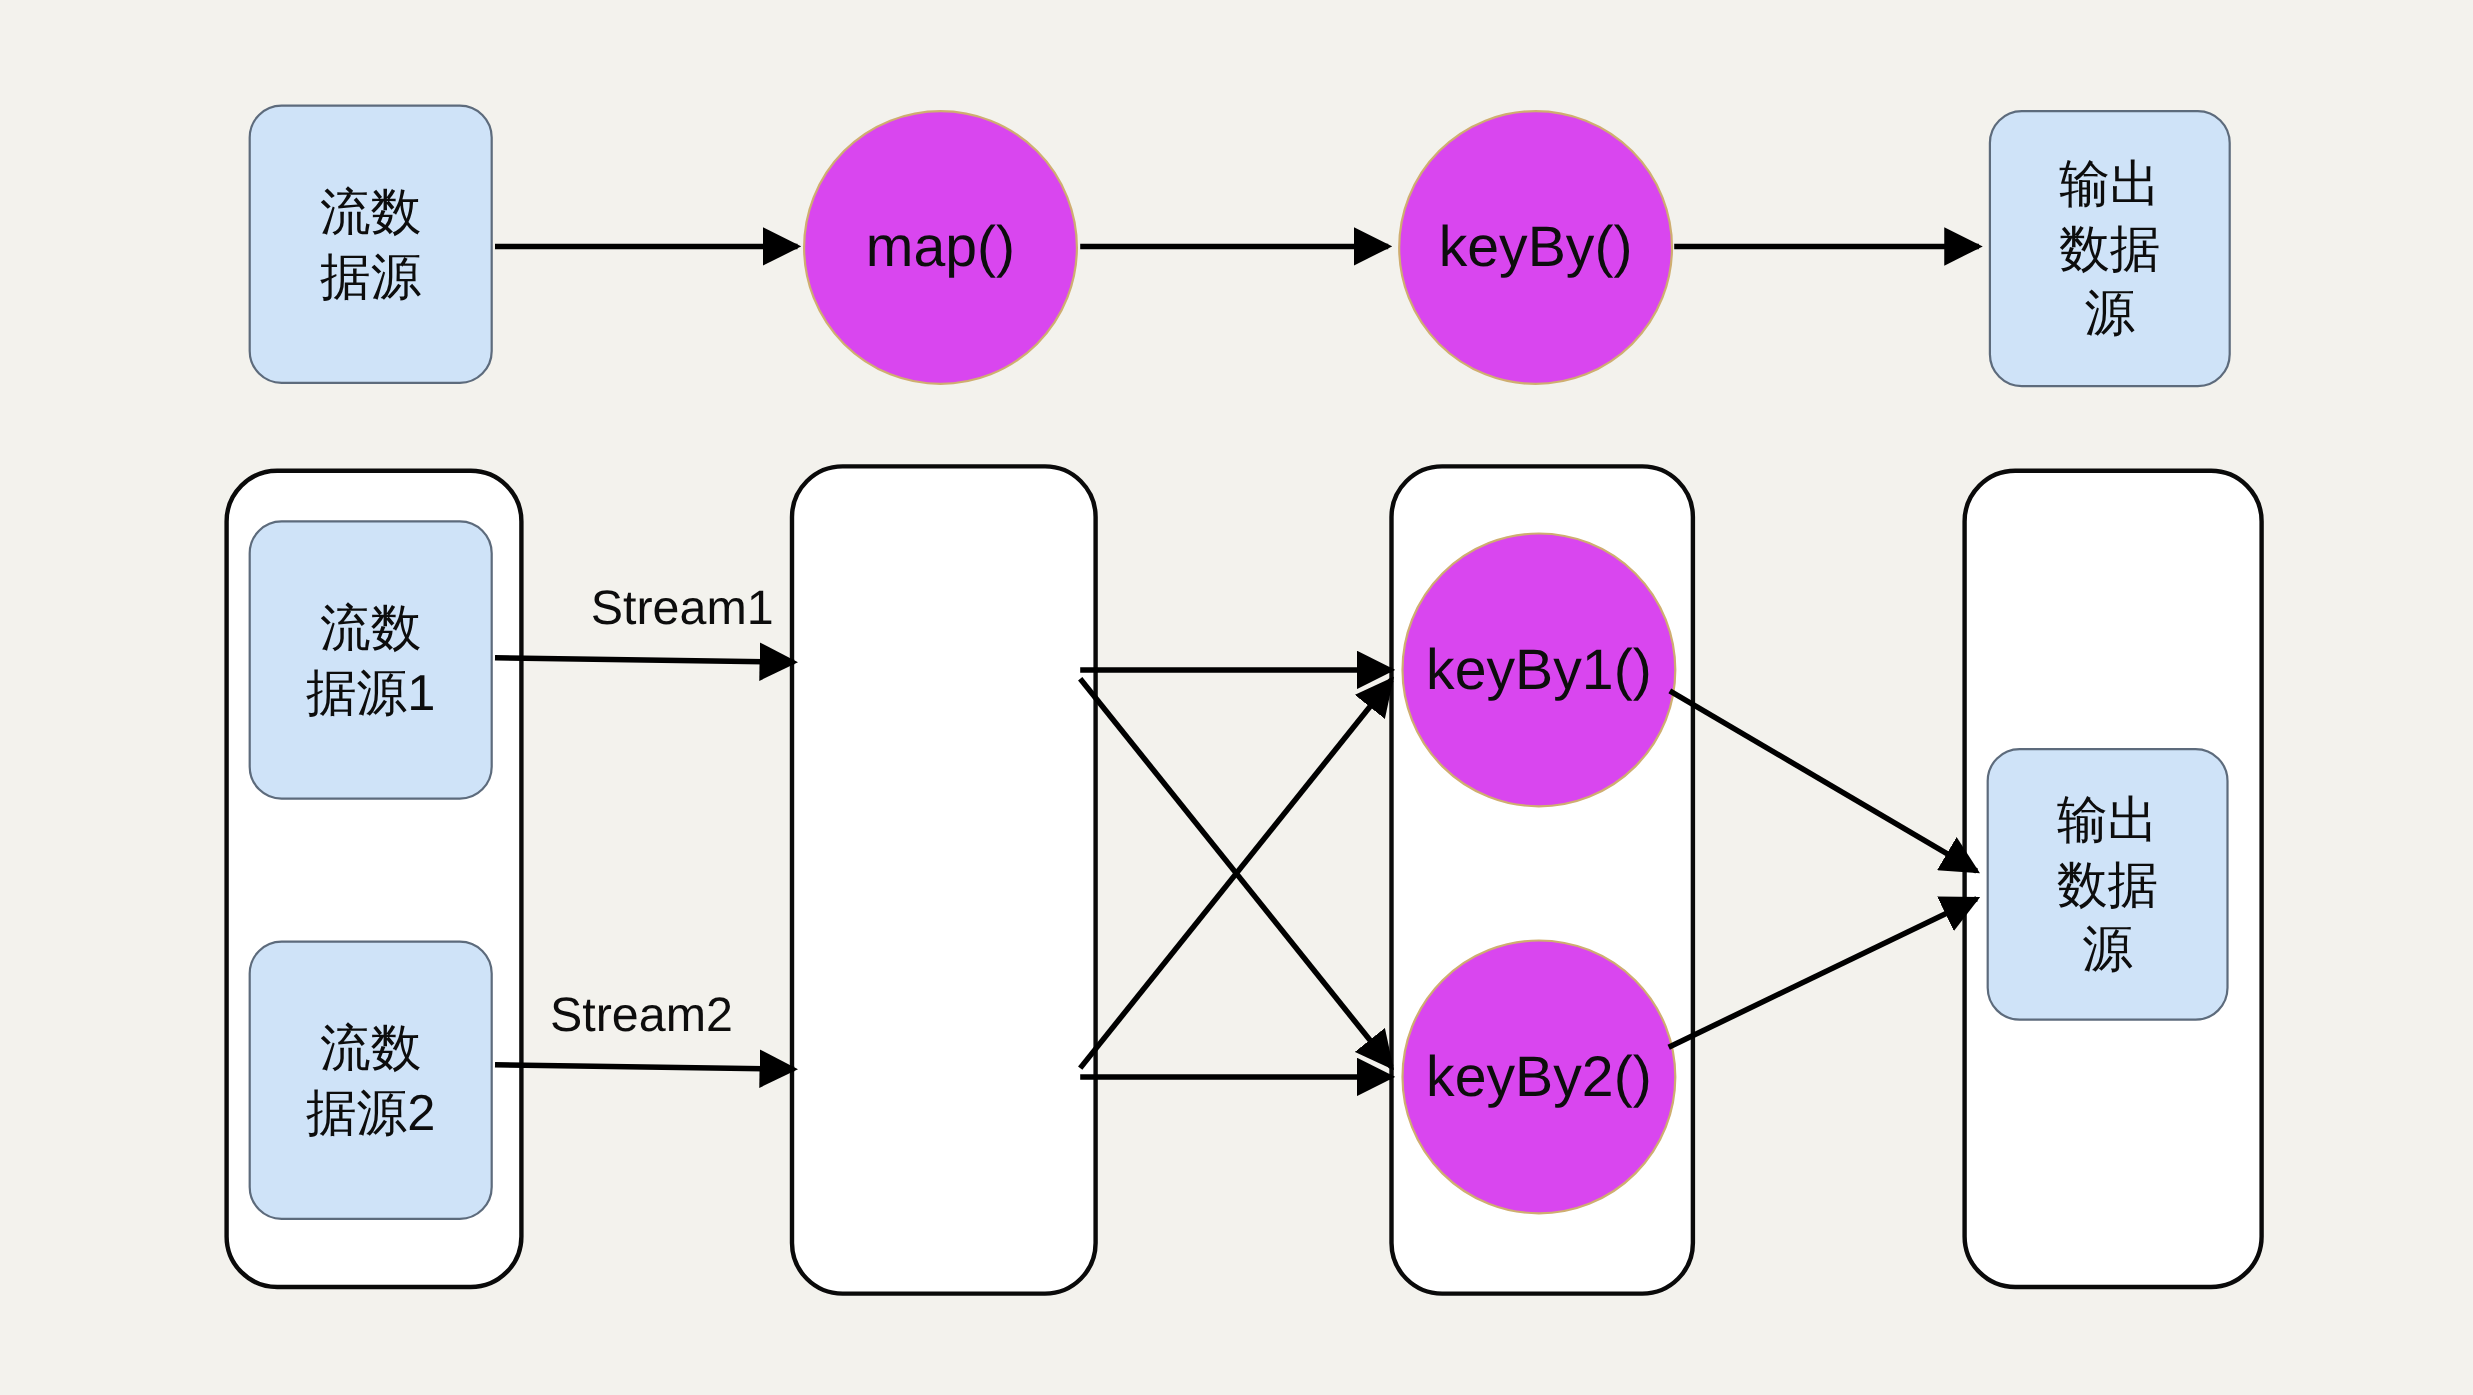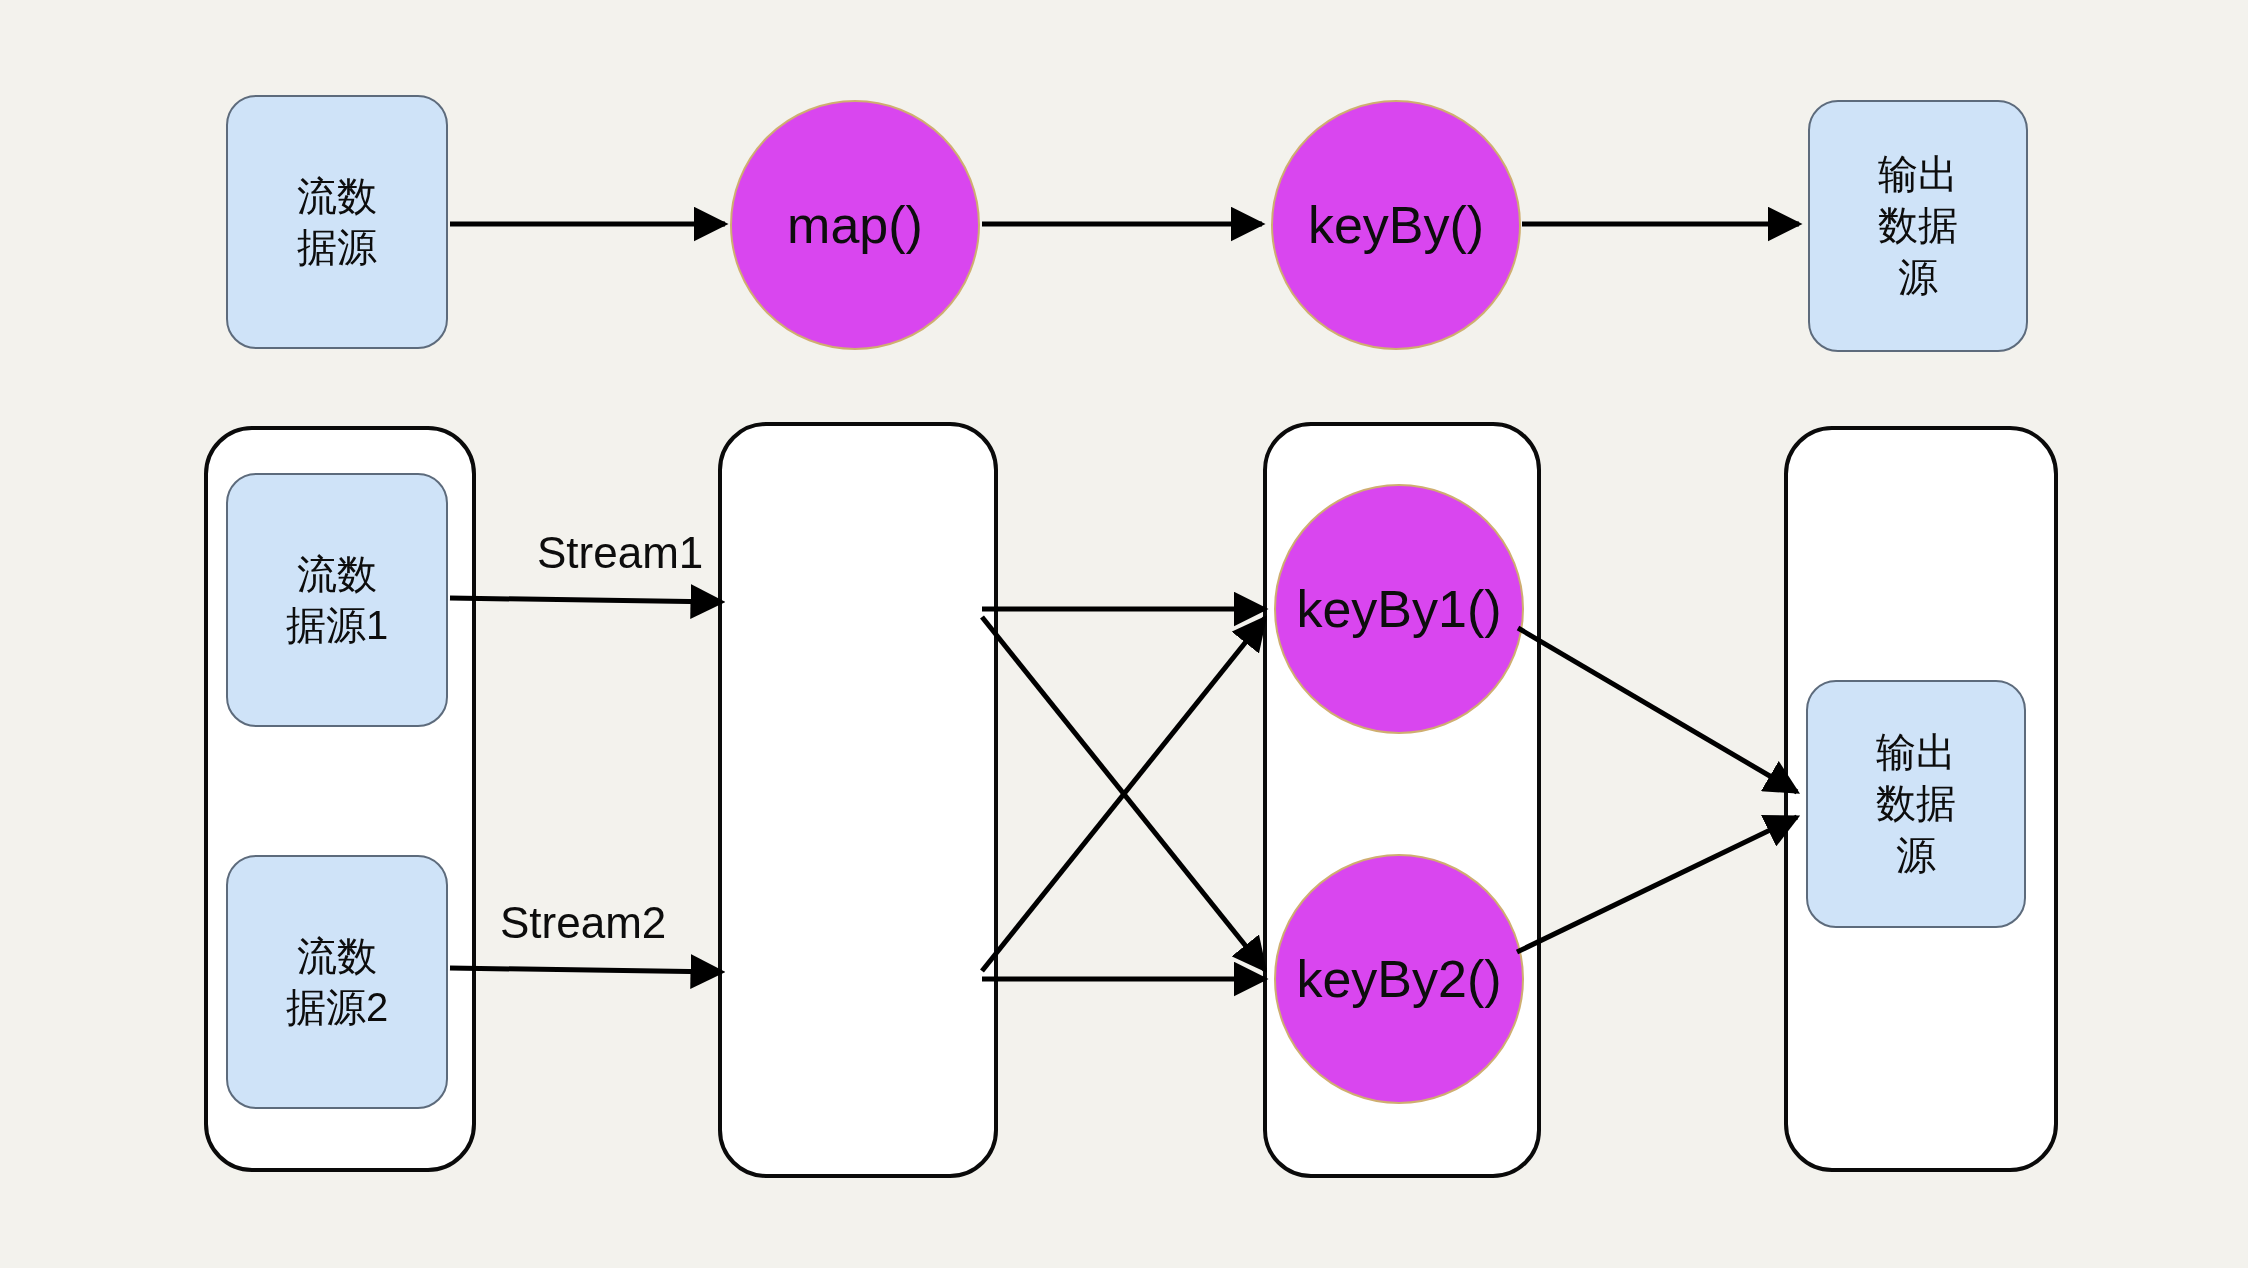--- a/index.html
+++ b/index.html
@@ -23,21 +23,21 @@
   }
   .node-blue{
     position:absolute;
     background:#cfe3f8;
     border:2px solid #5d6b7c;
     border-radius:30px;
     box-sizing:border-box;
     display:flex;align-items:center;justify-content:center;
     text-align:center;
     white-space:pre-line;
-    font-size:40px;line-height:1.28;
+    font-size:46px;line-height:1.28;
     color:#0d0d0d;
   }
   .node-circle{
     position:absolute;
     width:250px;height:250px;
     background:#d946ef;
     border:2px solid #cfae70;
     border-radius:50%;
     box-sizing:border-box;
     display:flex;align-items:center;justify-content:center;

